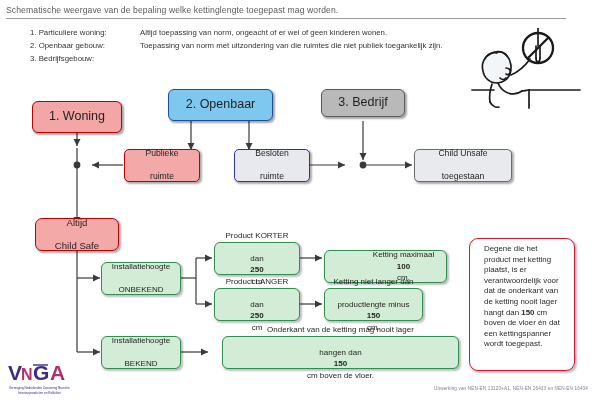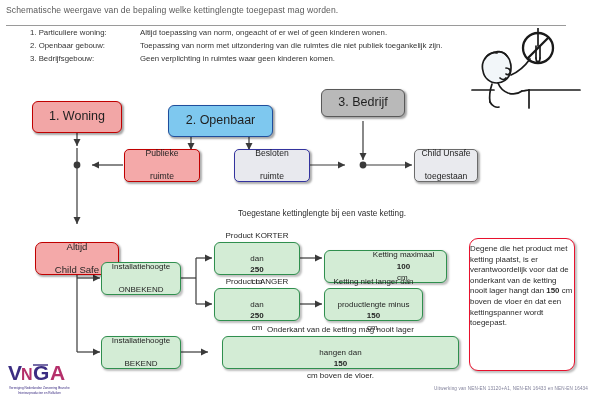--- a/index.html
+++ b/index.html
@@ -10,21 +10,21 @@
     color:#3a3a3a;
     overflow:hidden;
     position:relative;
   }
   .root{position:relative;width:596px;height:405px;}
 
   
   .header-title{
     position:absolute;left:6px;top:5px;width:560px;
     font-size:8.6px;color:#5a5a5a;letter-spacing:.1px;
-    padding-bottom:10px;
+    padding-bottom:3px;
     border-bottom:1px solid #9a9a9a;
   }
 
   
   .intro{position:absolute;left:30px;top:26px;width:430px;}
   .intro-row{display:flex;font-size:7.8px;line-height:13px;color:#333;}
   .intro-label{width:110px;flex:0 0 110px;white-space:nowrap;}
   .intro-text{flex:1;white-space:nowrap;}
 
   
@@ -77,21 +77,21 @@
   }
 
   .warn{
     position:absolute;
     box-sizing:border-box;
     background:#ffffff;border:1.6px solid #e8112d;
     border-radius:9px;
     box-shadow:1.4px 1.4px 2px rgba(0,0,0,.25);
     font-size:7.9px;line-height:10.6px;
     color:#2a2a2a;
-    padding:5px 0;
+    padding:5px 14px;
     text-align:left;
   }
   .warn b{font-weight:bold;}
 
   .caption{
     position:absolute;font-size:8.2px;color:#2b2b2b;white-space:nowrap;
   }
 
   
   .wires{position:absolute;left:0;top:0;width:596px;height:405px;pointer-events:none;}
@@ -115,21 +115,20 @@
     <div class="intro-row">
       <div class="intro-label">1. Particuliere woning:</div>
       <div class="intro-text">Altijd toepassing van norm, ongeacht of er wel of geen kinderen wonen.</div>
     </div>
     <div class="intro-row">
       <div class="intro-label">2. Openbaar  gebouw:</div>
       <div class="intro-text">Toepassing van norm met uitzondering van die ruimtes die niet publiek toegankelijk zijn.</div>
     </div>
     <div class="intro-row">
       <div class="intro-label">3. Bedrijfsgebouw:</div>
-      <div class="intro-text">Geen verplichting in ruimtes waar geen kinderen komen.</div>
     </div>
   </div>
 
   <svg class="person" viewBox="0 0 120 88">
     <g fill="none" stroke="#1a1a1a" stroke-width="1.7" stroke-linecap="round" stroke-linejoin="round">
 
       <path d="M20 26 C14 29 11 36 13 43 C14 50 20 55 27 55 C33 55 38 51 40 46
                C42 40 41 32 37 28 C33 23 26 22 20 26 Z" fill="#f2f6f9"></path>
 
       <path d="M36 40 C39 40 41 42 40 45 C39 47 37 47 36 46"></path>
@@ -207,21 +206,21 @@
       <line x1="300" y1="304" x2="322" y2="304" marker-end="url(#ah)"></line>
 
       <line x1="180" y1="352" x2="208" y2="352" marker-end="url(#ah)"></line>
     </g>
   </svg>
 
   <div class="node cat cat-red" style="left:32px;top:89px;width:90px;height:32px;margin-top:12px;">
     <span>1. Woning</span>
   </div>
 
-  <div class="node cat cat-blue" style="left:168px;top:105px;width:105px;height:32px;">
+  <div class="node cat cat-blue" style="left:168px;top:89px;width:105px;height:32px;">
     <span>2. Openbaar</span>
   </div>
 
   <div class="node cat cat-grey" style="left:321px;top:89px;width:84px;height:28px;">
     <span>3. Bedrijf</span>
   </div>
 
   <div class="node sub sub-red" style="left:124px;top:149px;width:76px;height:33px;">
     <span>
       <span>Publieke</span><br>
@@ -229,35 +228,34 @@
     </span>
   </div>
 
   <div class="node sub sub-grey" style="left:234px;top:149px;width:76px;height:33px;">
     <span>
       <span>Besloten</span><br>
       <span>ruimte</span>
     </span>
   </div>
 
-  <div class="node sub sub-plain" style="left:414px;top:149px;width:64px;height:33px;">
+  <div class="node sub sub-plain" style="left:414px;top:149px;width:98px;height:33px;">
     <span>
       <span>Child Unsafe</span><br>
       <span>toegestaan</span>
     </span>
   </div>
 
-  <div class="node altijd" style="left:35px;top:218px;width:84px;height:33px;margin-top:24px;">
+  <div class="node altijd" style="left:35px;top:218px;width:84px;height:33px;">
     <span>
       <span>Altijd</span><br>
       <span>Child Safe</span>
     </span>
   </div>
 
-  <div class="caption" style="left:238px;top:209px;">Toegestane kettinglengte bij een vaste ketting.</div>
 
   <div class="node green" style="left:101px;top:262px;width:80px;height:33px;">
     <span>
       <span>Installatiehoogte</span><br>
       <span>ONBEKEND</span>
     </span>
   </div>
 
   <div class="node green" style="left:101px;top:336px;width:80px;height:33px;">
     <span>

